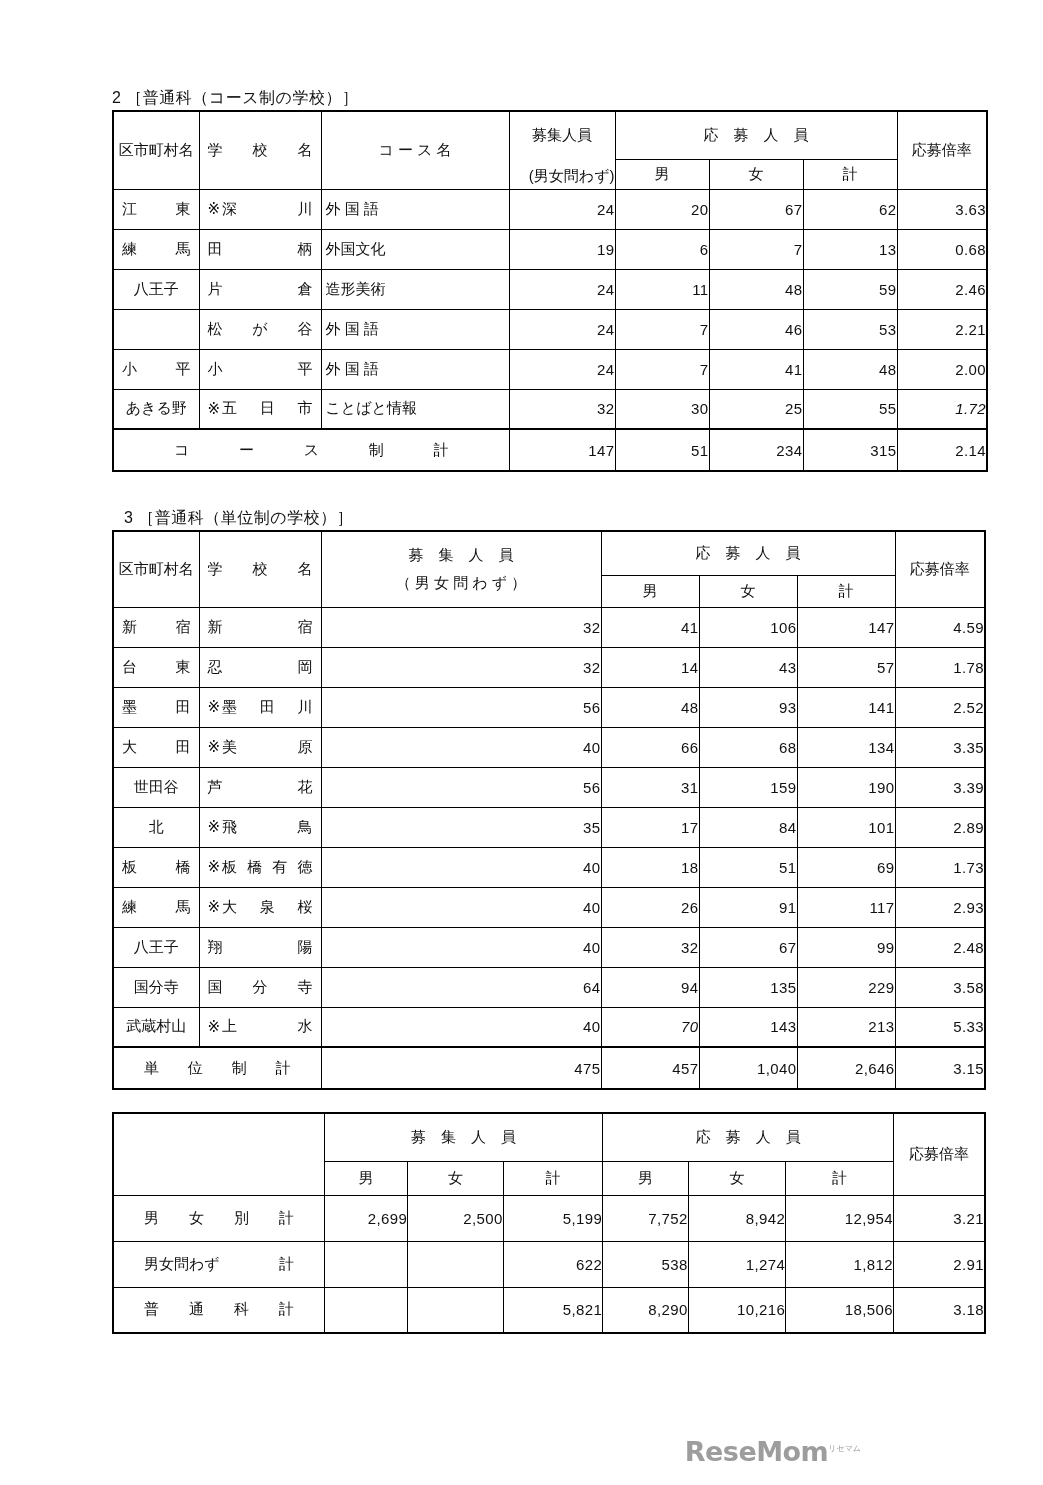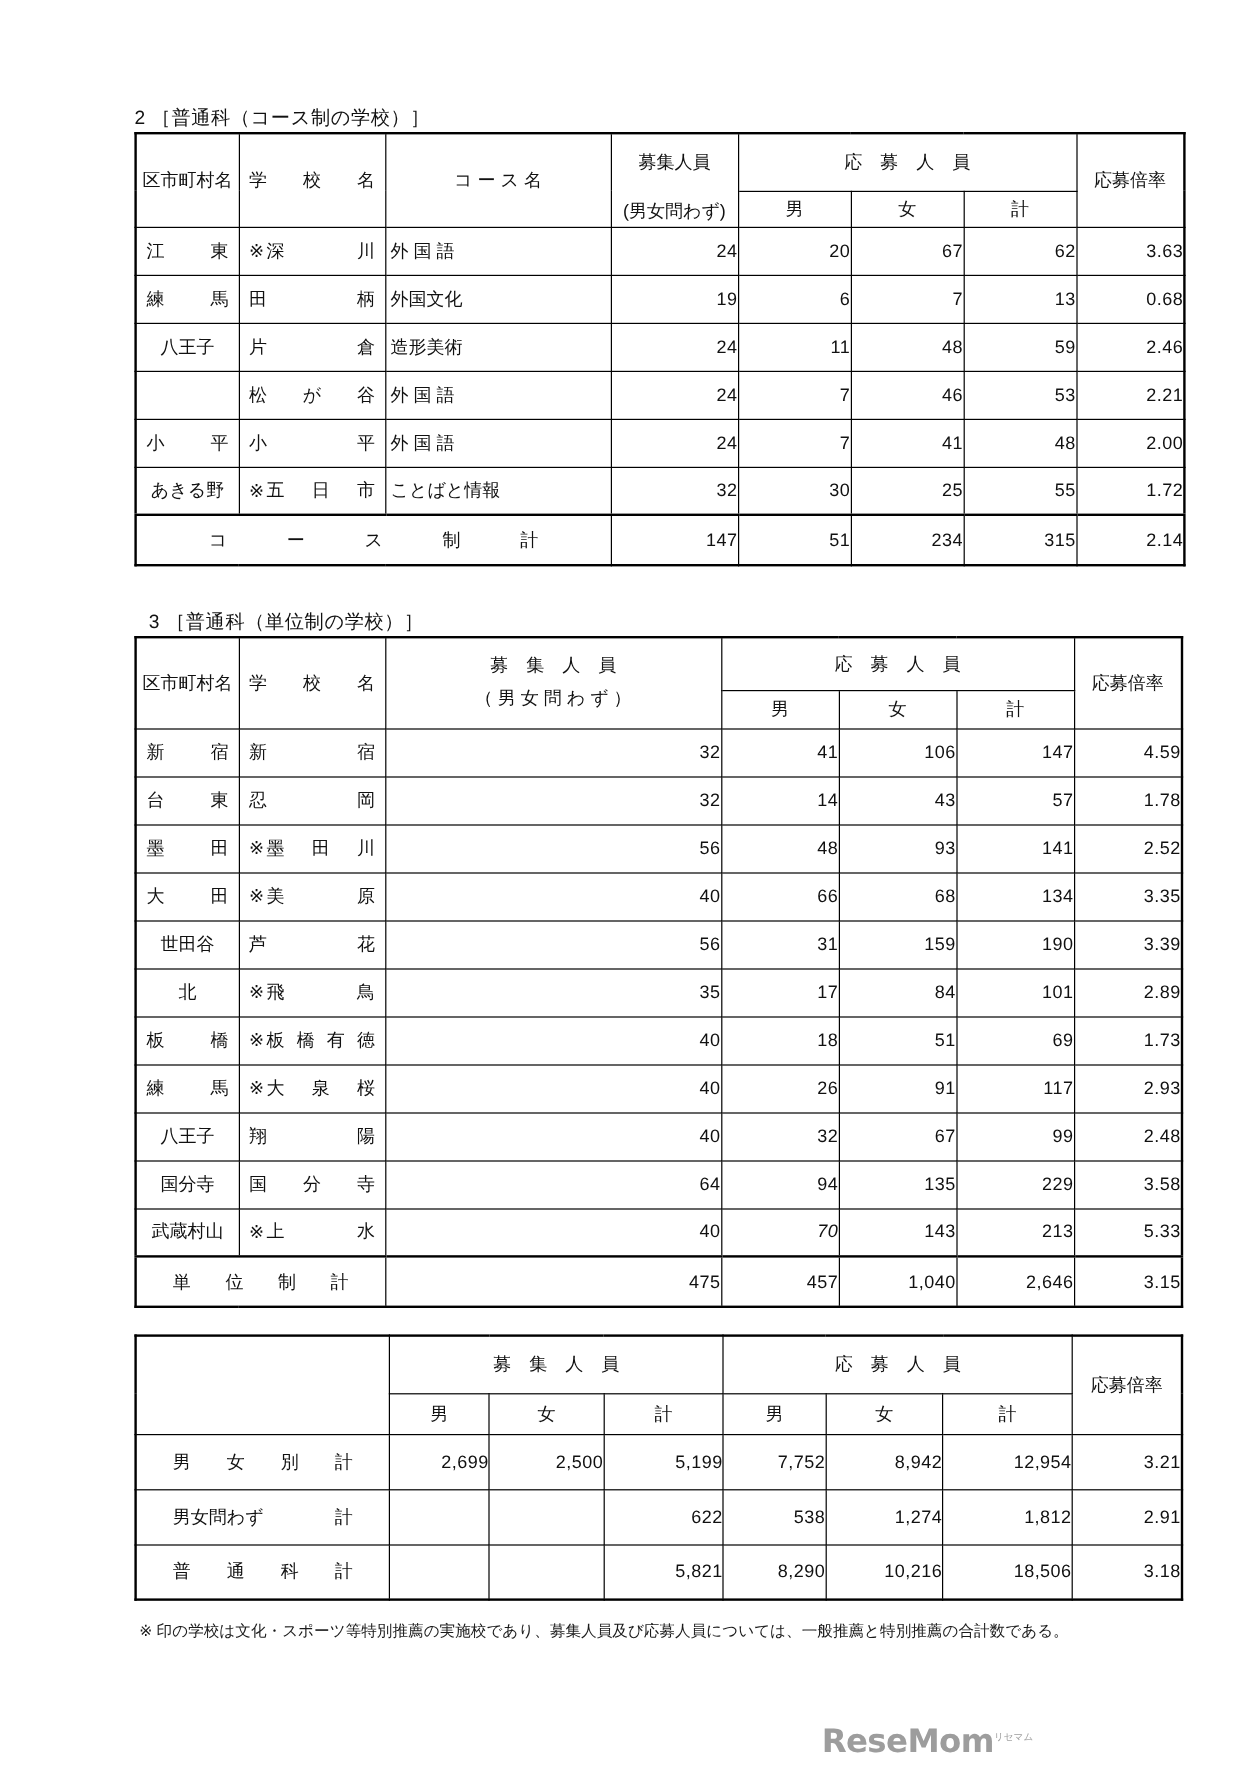--- a/index.html
+++ b/index.html
@@ -79,21 +79,21 @@
     box-sizing: border-box;
     width: 100%;
   }
   .name-cell .mark { margin-right: 2px; }
   .name-cell .body {
     flex: 1;
     display: flex;
     justify-content: space-between;
   }
 
-  .small  { font-size: 11px; }
+  .small  { font-size: 11px; text-align: right; }
   .num    { font-size: 15px; letter-spacing: 0.4px; }
 
   .hdr-grp { text-align: center; font-size: 15px; }
 
   
   .footnote {
     position: absolute;
     font-size: 13px;
     line-height: 1.75;
     color: #1a1a1a;
@@ -286,21 +286,21 @@
                 <span>日</span>
                 <span>市</span>
               </div>
             </div>
           </td>
           <td class="lft" style="border-bottom-width: 2px;"><span style="padding-left:4px">ことばと情報</span></td>
           <td class="rgt num" style="border-bottom-width: 2px;">32</td>
           <td class="rgt num thick-l" style="border-bottom-width: 2px;">30</td>
           <td class="rgt num" style="border-bottom-width: 2px;">25</td>
           <td class="rgt num" style="border-bottom-width: 2px;">55</td>
-          <td class="rgt num thick-l" style="border-bottom-width: 2px;">1.72</td>
+          <td class="rgt num thick-l" style="border-bottom-width: 2px; font-style: italic;">1.72</td>
         </tr>
         <tr style="height: 42px;">
           <td colspan="3" class="ctr">
             <span class="spread xwide">
               <span>コ</span>
               <span>ー</span>
               <span>ス</span>
               <span>制</span>
               <span>計</span>
             </span>
@@ -683,20 +683,19 @@
           <td class="rgt num">5,821</td>
           <td class="rgt num thick-l">8,290</td>
           <td class="rgt num">10,216</td>
           <td class="rgt num">18,506</td>
           <td class="rgt num thick-l">3.18</td>
         </tr>
       </tbody>
   </table>
 
   <div class="footnote" style="left:92px; top:1348px;">
-    <div>※ 印の学校は文化・スポーツ等特別推薦の実施校であり、募集人員及び応募人員については、一般推薦と特別推薦の合計数である。</div>
   </div>
 
   <div class="watermark">
     <span>ReseMom</span><span class="rb">リセマム</span>
   </div>
 
 </div>
 
 </body></html>

